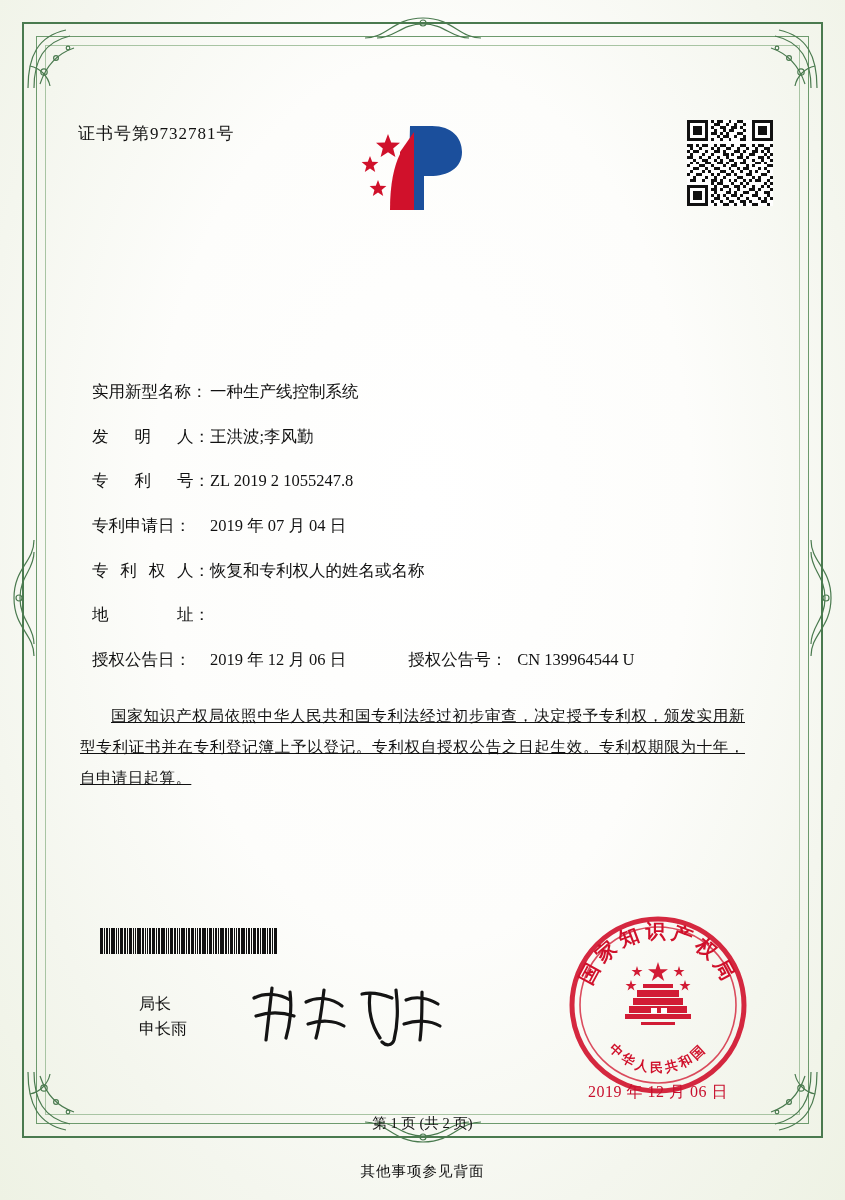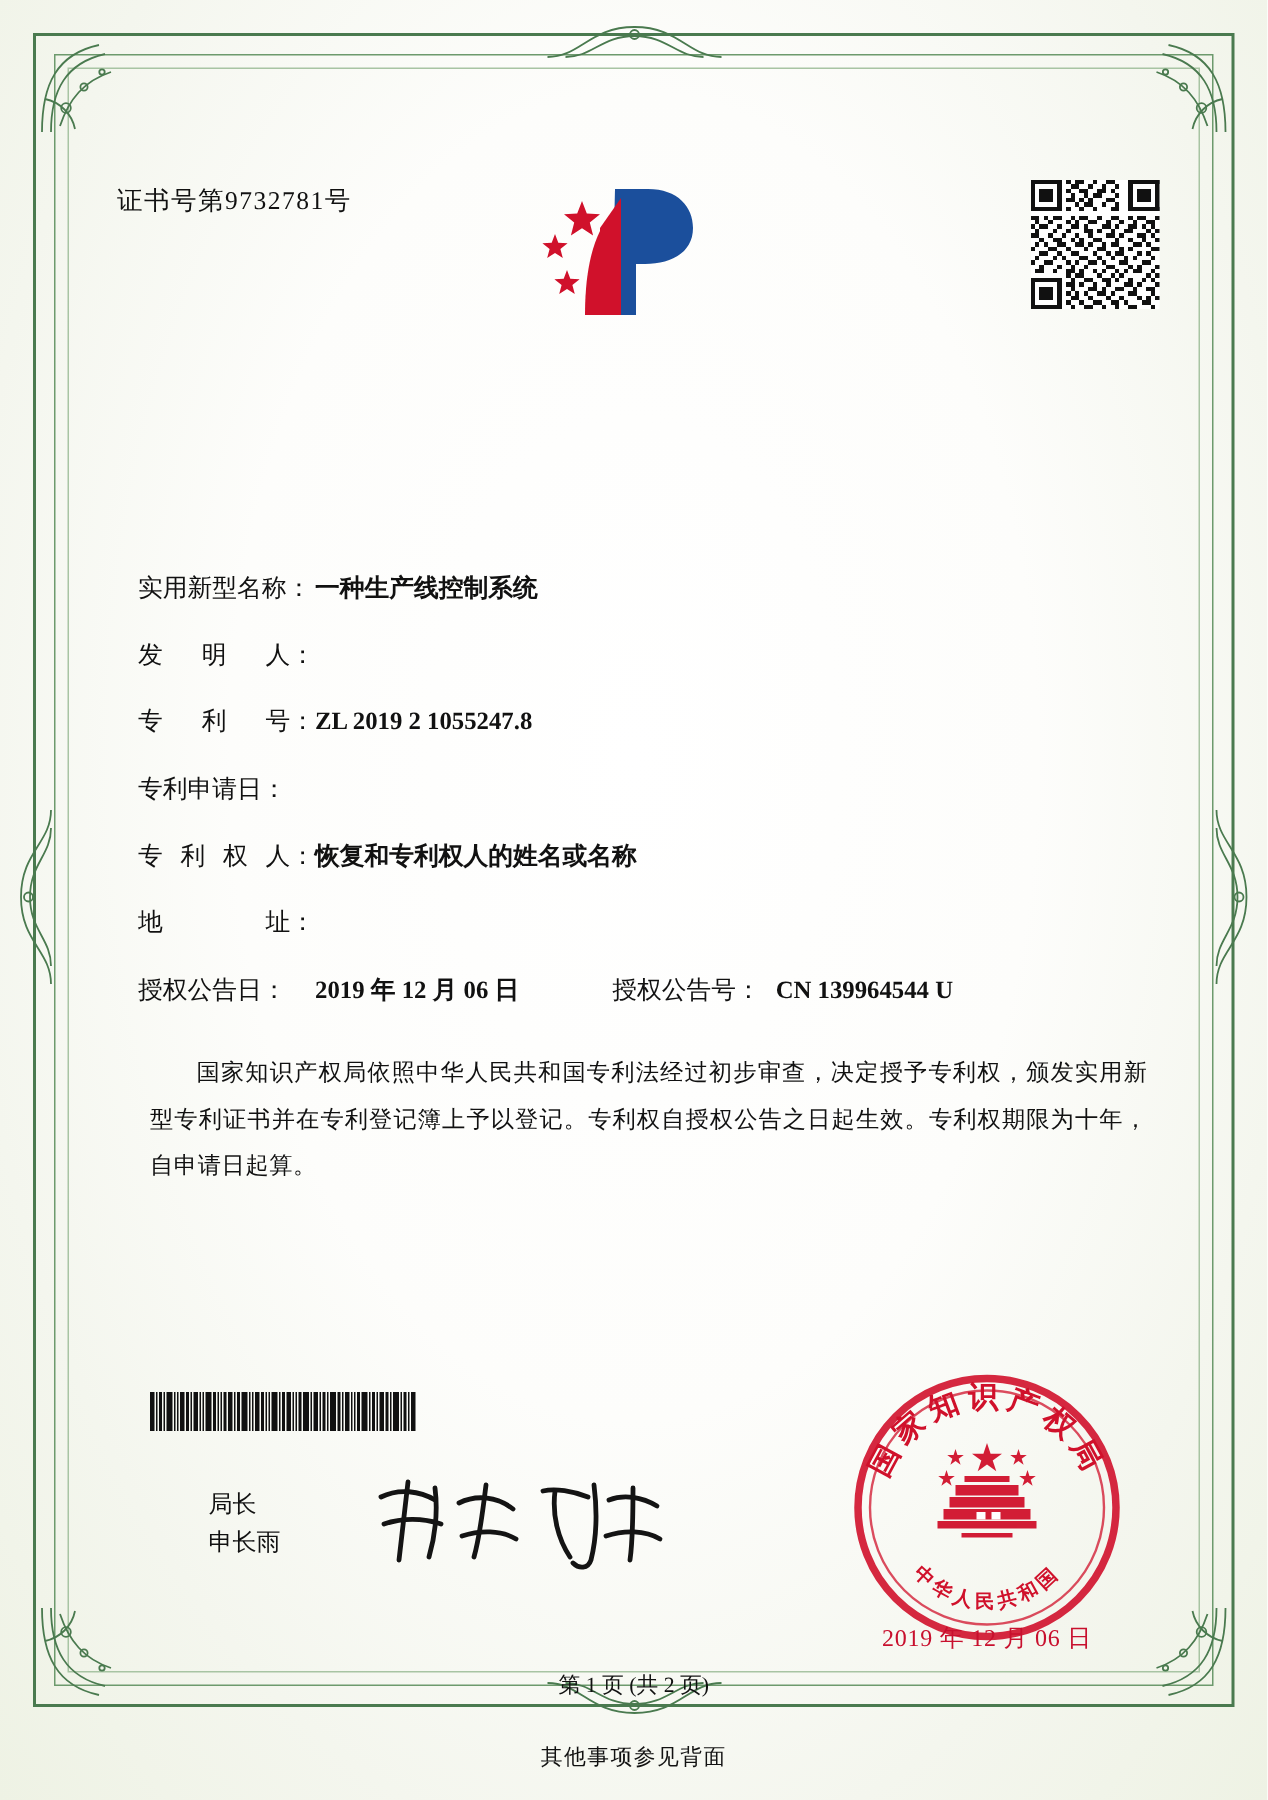--- a/index.html
+++ b/index.html
@@ -120,37 +120,37 @@
     white-space: nowrap;
   }
   .field-label.spread {
     display: flex;
     justify-content: space-between;
   }
   .field-label.spread span { display:inline-block; }
   .field-value {
     flex: 1;
     white-space: nowrap;
-    font-weight: bold;
   }
   .field-row.dual .field-value { flex: 0 0 auto; }
   .field-row.dual .field-label2 {
     margin-left: 62px;
     white-space: nowrap;
   }
 
   
   .paras {
     position: absolute;
-    left: 100px; top: 700px;
+    left: 80px; top: 700px;
     width: 665px;
     font-size: 15.5px;
     line-height: 2.0;
     text-align: justify;
     color: #111;
+    text-decoration: underline;
   }
   .paras p {
     margin: 0 0 2px 0;
     text-indent: 2em;
     letter-spacing: 0.4px;
   }
 
   
   .barcode {
     position: absolute;
@@ -545,33 +545,35 @@
       <div class="field-label">实用新型名称：</div>
       <div class="field-value">一种生产线控制系统</div>
     </div>
 
     <div class="field-row">
       <div class="field-label spread">
         <span>发</span>
         <span>明</span>
         <span>人：</span>
       </div>
+      <div class="field-value">王洪波;李风勤</div>
     </div>
 
     <div class="field-row">
       <div class="field-label spread">
         <span>专</span>
         <span>利</span>
         <span>号：</span>
       </div>
       <div class="field-value">ZL 2019 2 1055247.8</div>
     </div>
 
     <div class="field-row">
       <div class="field-label">专利申请日：</div>
+      <div class="field-value">2019 年 07 月 04 日</div>
     </div>
 
     <div class="field-row">
       <div class="field-label spread">
         <span>专</span>
         <span>利</span>
         <span>权</span>
         <span>人：</span>
       </div>
       <div class="field-value">恢复和专利权人的姓名或名称</div>

